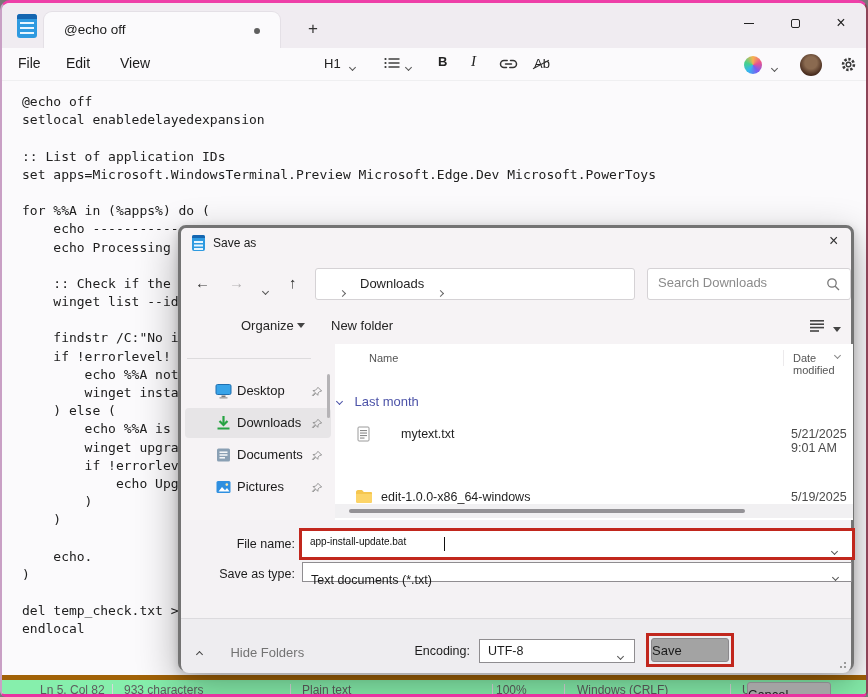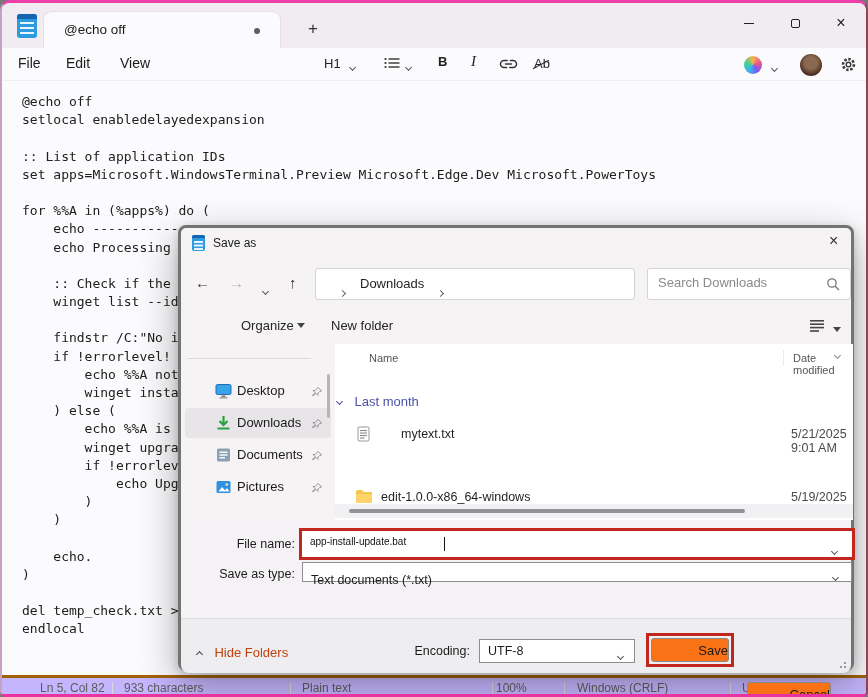--- a/index.html
+++ b/index.html
@@ -42,22 +42,22 @@
   .strike-a { position:relative; display:inline-block; }
   .strike-a::after { content:""; position:absolute; left:-2px; top:8px; width:18px; height:1.4px; background:#333; transform:rotate(-28deg); }
 
   
   .editor { position:absolute; left:0; top:78px; width:100%; height:594px; background:#fbfafc; }
   .code { position:absolute; left:20px; top:13px; font-family:"DejaVu Sans Mono","Liberation Mono",monospace;
           font-size:13px; color:#202020; }
   .code-line { height:18.2px; white-space:pre; }
 
   
-  .statusbar { position:absolute; left:0; top:672px; width:100%; height:22px; background:#c4b5fd;
-               border-top:3px solid #a16207; font-size:12px; color:#5d5d5d; }
+  .statusbar { position:absolute; left:0; top:672px; width:100%; height:22px; background:#86efac;
+               border-top:5px solid #a16207; font-size:12px; color:#5d5d5d; }
   .seg { position:absolute; top:3px; }
   .sdiv { position:absolute; top:4px; width:1px; height:13px; background:#d8d7da; }
 
   
   .dialog { position:absolute; left:176px; top:222px; width:676px; height:446px; background:#f6f3f5;
             border:3px solid #737373; border-radius:8px;
             box-shadow:0 14px 40px rgba(0,0,0,.32), 0 3px 10px rgba(0,0,0,.18); }
   .dlg-title { position:absolute; left:0; top:0; width:100%; height:30px; font-size:12px; color:#1b1b1b; }
   .mini-icon { width:13px; height:16px; border-radius:2px; background:#2e9ae0; position:relative; overflow:hidden; }
   .mini-icon::before { content:""; position:absolute; left:0; top:0; width:100%; height:3px; background:#1566b0; }
@@ -78,22 +78,22 @@
   .sideicon { position:absolute; left:30px; top:7px; width:17px; height:16px; }
   .pin { position:absolute; right:8px; top:8px; }
   .hthumb { position:absolute; height:4px; background:#949296; border-radius:2px; }
   .dlg-mid { position:absolute; left:0; top:292px; width:100%; height:98px; background:#f4f2f4; }
   .dlg-bottom { position:absolute; left:0; top:390px; width:100%; height:55px; background:#eeedf0;
                 border-top:1px solid #dcdbde; border-radius:0 0 8px 8px; }
   .rlabel { position:absolute; text-align:right; font-size:12.5px; color:#1b1b1b; }
   .annot { position:absolute; border:3px solid #c1271d; pointer-events:none; }
   .combo { position:absolute; background:#fff; border:1px solid #8f8d90; font-size:12.5px; color:#1b1b1b; }
   .caret { display:inline-block; width:1px; height:14px; background:#111; vertical-align:-2px; margin-left:1px; }
-  .btn { position:absolute; background:#f97316; border:1px solid #8a888b; border-radius:3px;
-         font-size:13px; color:#1b1b1b; text-align:right; }
+  .btn { position:absolute; background:#a3a3a3; border:1px solid #8a888b; border-radius:3px;
+         font-size:13px; color:#1b1b1b; text-align:left; }
   .helpq { width:17px; height:17px; border-radius:50%; background:#2f7dd1; color:#fff; font-size:11px;
            font-weight:bold; text-align:center; line-height:17px; }
   .tri-down { display:inline-block; width:0; height:0; border-left:4px solid transparent;
               border-right:4px solid transparent; border-top:5px solid #444; vertical-align:2px; }
   .grip { position:absolute; right:5px; bottom:5px; width:8px; height:8px; }
   .grip::before { content:""; position:absolute; right:0; bottom:0; width:2px; height:2px; background:#9a9a9a;
                   box-shadow:-4px 0 0 #9a9a9a, 0 -4px 0 #9a9a9a, -4px -4px 0 transparent; }
   input.search { border:none; outline:none; background:transparent; font-family:"Liberation Sans",sans-serif;
                  font-size:13px; color:#333; width:150px; }
   input.search::placeholder { color:#8b8b8b; }
@@ -370,21 +370,21 @@
       <span class="rlabel" style="left:0; top:47px; width:114px;">Save as type:</span>
       <div class="combo" style="left:121px; top:42px; width:550px; height:20px;">
         <span class="abs" style="left:8px; top:10px;">Text documents (*.txt)</span>
         <span class="abs" style="left:530px; top:6px;"><span class="chv sm"></span></span>
       </div>
     </div>
 
     <div class="dlg-bottom">
       <span class="abs" style="left:16px; top:24px;">
         <span class="chv sm up" style="border-color:#444;"></span>
-        <span style="font-size:13px; color:#c2410c; margin-left:8px;text-align:right;">Hide Folders</span></span>
+        <span style="font-size:13px; color:#737373; margin-left:24px;text-align:right;">Hide Folders</span></span>
 
       <span class="rlabel" style="left:189px; top:25px; width:100px;">Encoding:</span>
       <div class="combo" style="left:298px; top:20px; width:156px; height:24px;">
         <span class="abs" style="left:8px; top:4px;">UTF-8</span>
         <span class="abs" style="left:138px; top:8px;"><span class="chv sm"></span></span>
       </div>
 
       <div class="annot" style="left:465px; top:14px; width:88px; height:34px;"></div>
       <div class="btn" style="left:470px; top:19px; width:78px; height:24px; line-height:23px;">Save</div>
       <div class="btn" style="left:566px; top:19px; width:84px; height:24px; line-height:23px;margin-top:44px;">Cancel</div>

